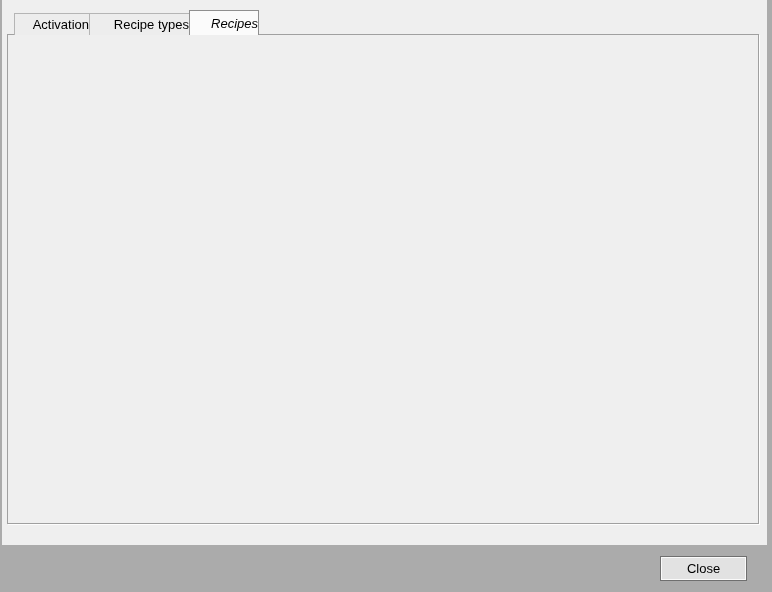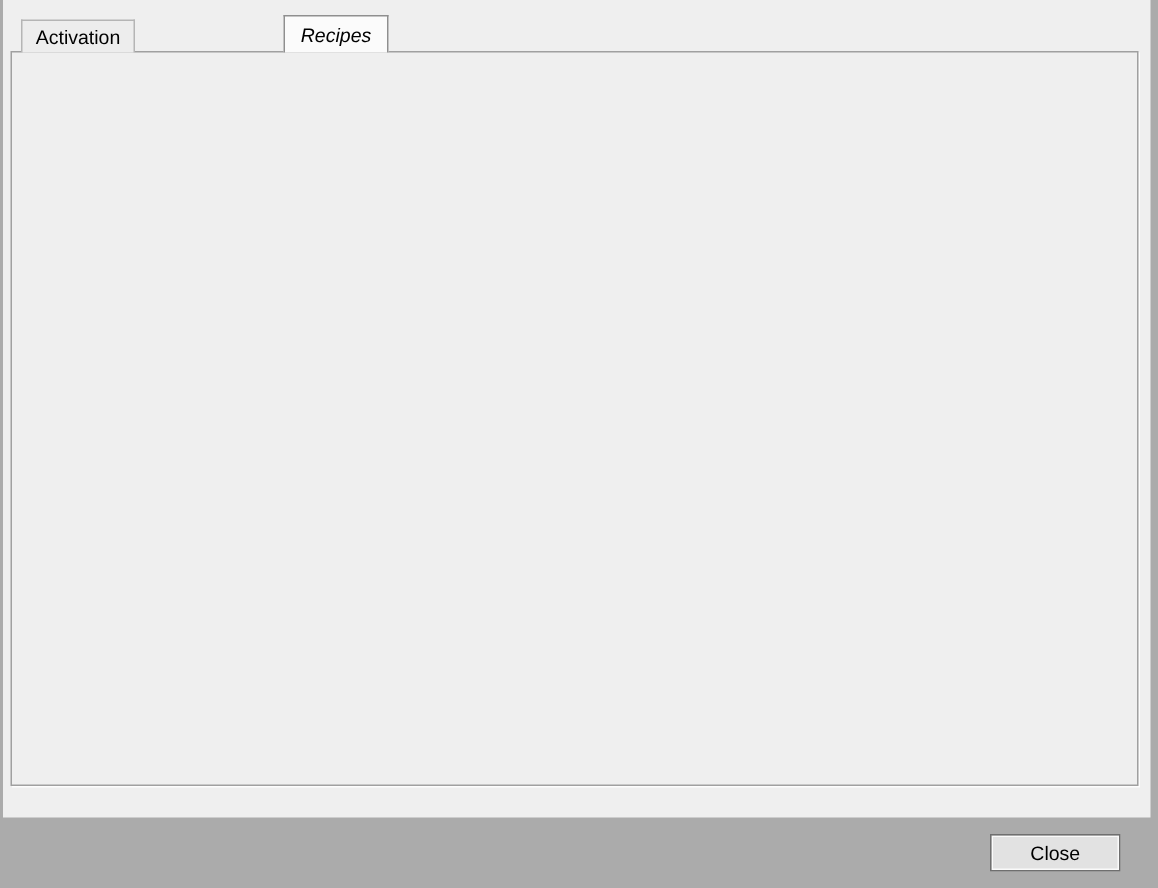--- a/index.html
+++ b/index.html
@@ -10,21 +10,21 @@
     font-family:"Liberation Sans", sans-serif; font-size:13px; color:#000;
   }
   #client {
     position:absolute; left:2px; top:0; width:765px; height:545px;
     background:#efefef;
   }
   
   .tab {
     position:absolute; top:13px; height:22px;
     background:#ededed; border:1px solid #b5b5b5; border-bottom:none;
-    display:flex; align-items:center; justify-content:center;
+    display:flex; align-items:center; justify-content:flex-end;
     z-index:2; cursor:default;
   }
   .tab.active {
     top:10px; height:25px; background:#fbfbfb;
     border:1px solid #8f8f8f; border-bottom:none; z-index:4;
   }
   #tab-activation { left:14px; width:76px; }
   #tab-recipetypes { left:89px; width:101px; }
   #tab-recipes { left:189px; width:70px;font-style:italic; }
   
@@ -114,20 +114,23 @@
   }
 </style>
 </head>
 <body>
 
 <div id="window">
   <div id="client"></div>
 
   <div class="tab" id="tab-activation">
     <span>Activation</span>
+  </div>
+  <div class="tab" id="tab-recipetypes">
+    <span>Recipe types</span>
   </div>
   <div class="tab active" id="tab-recipes">
     <span>Recipes</span>
   </div>
 
   <div id="panel"></div>
 
   <div class="lbl" style="left:26px; top:49px;">Recipe type</div>
 
   <div id="recipe-type-combo">

